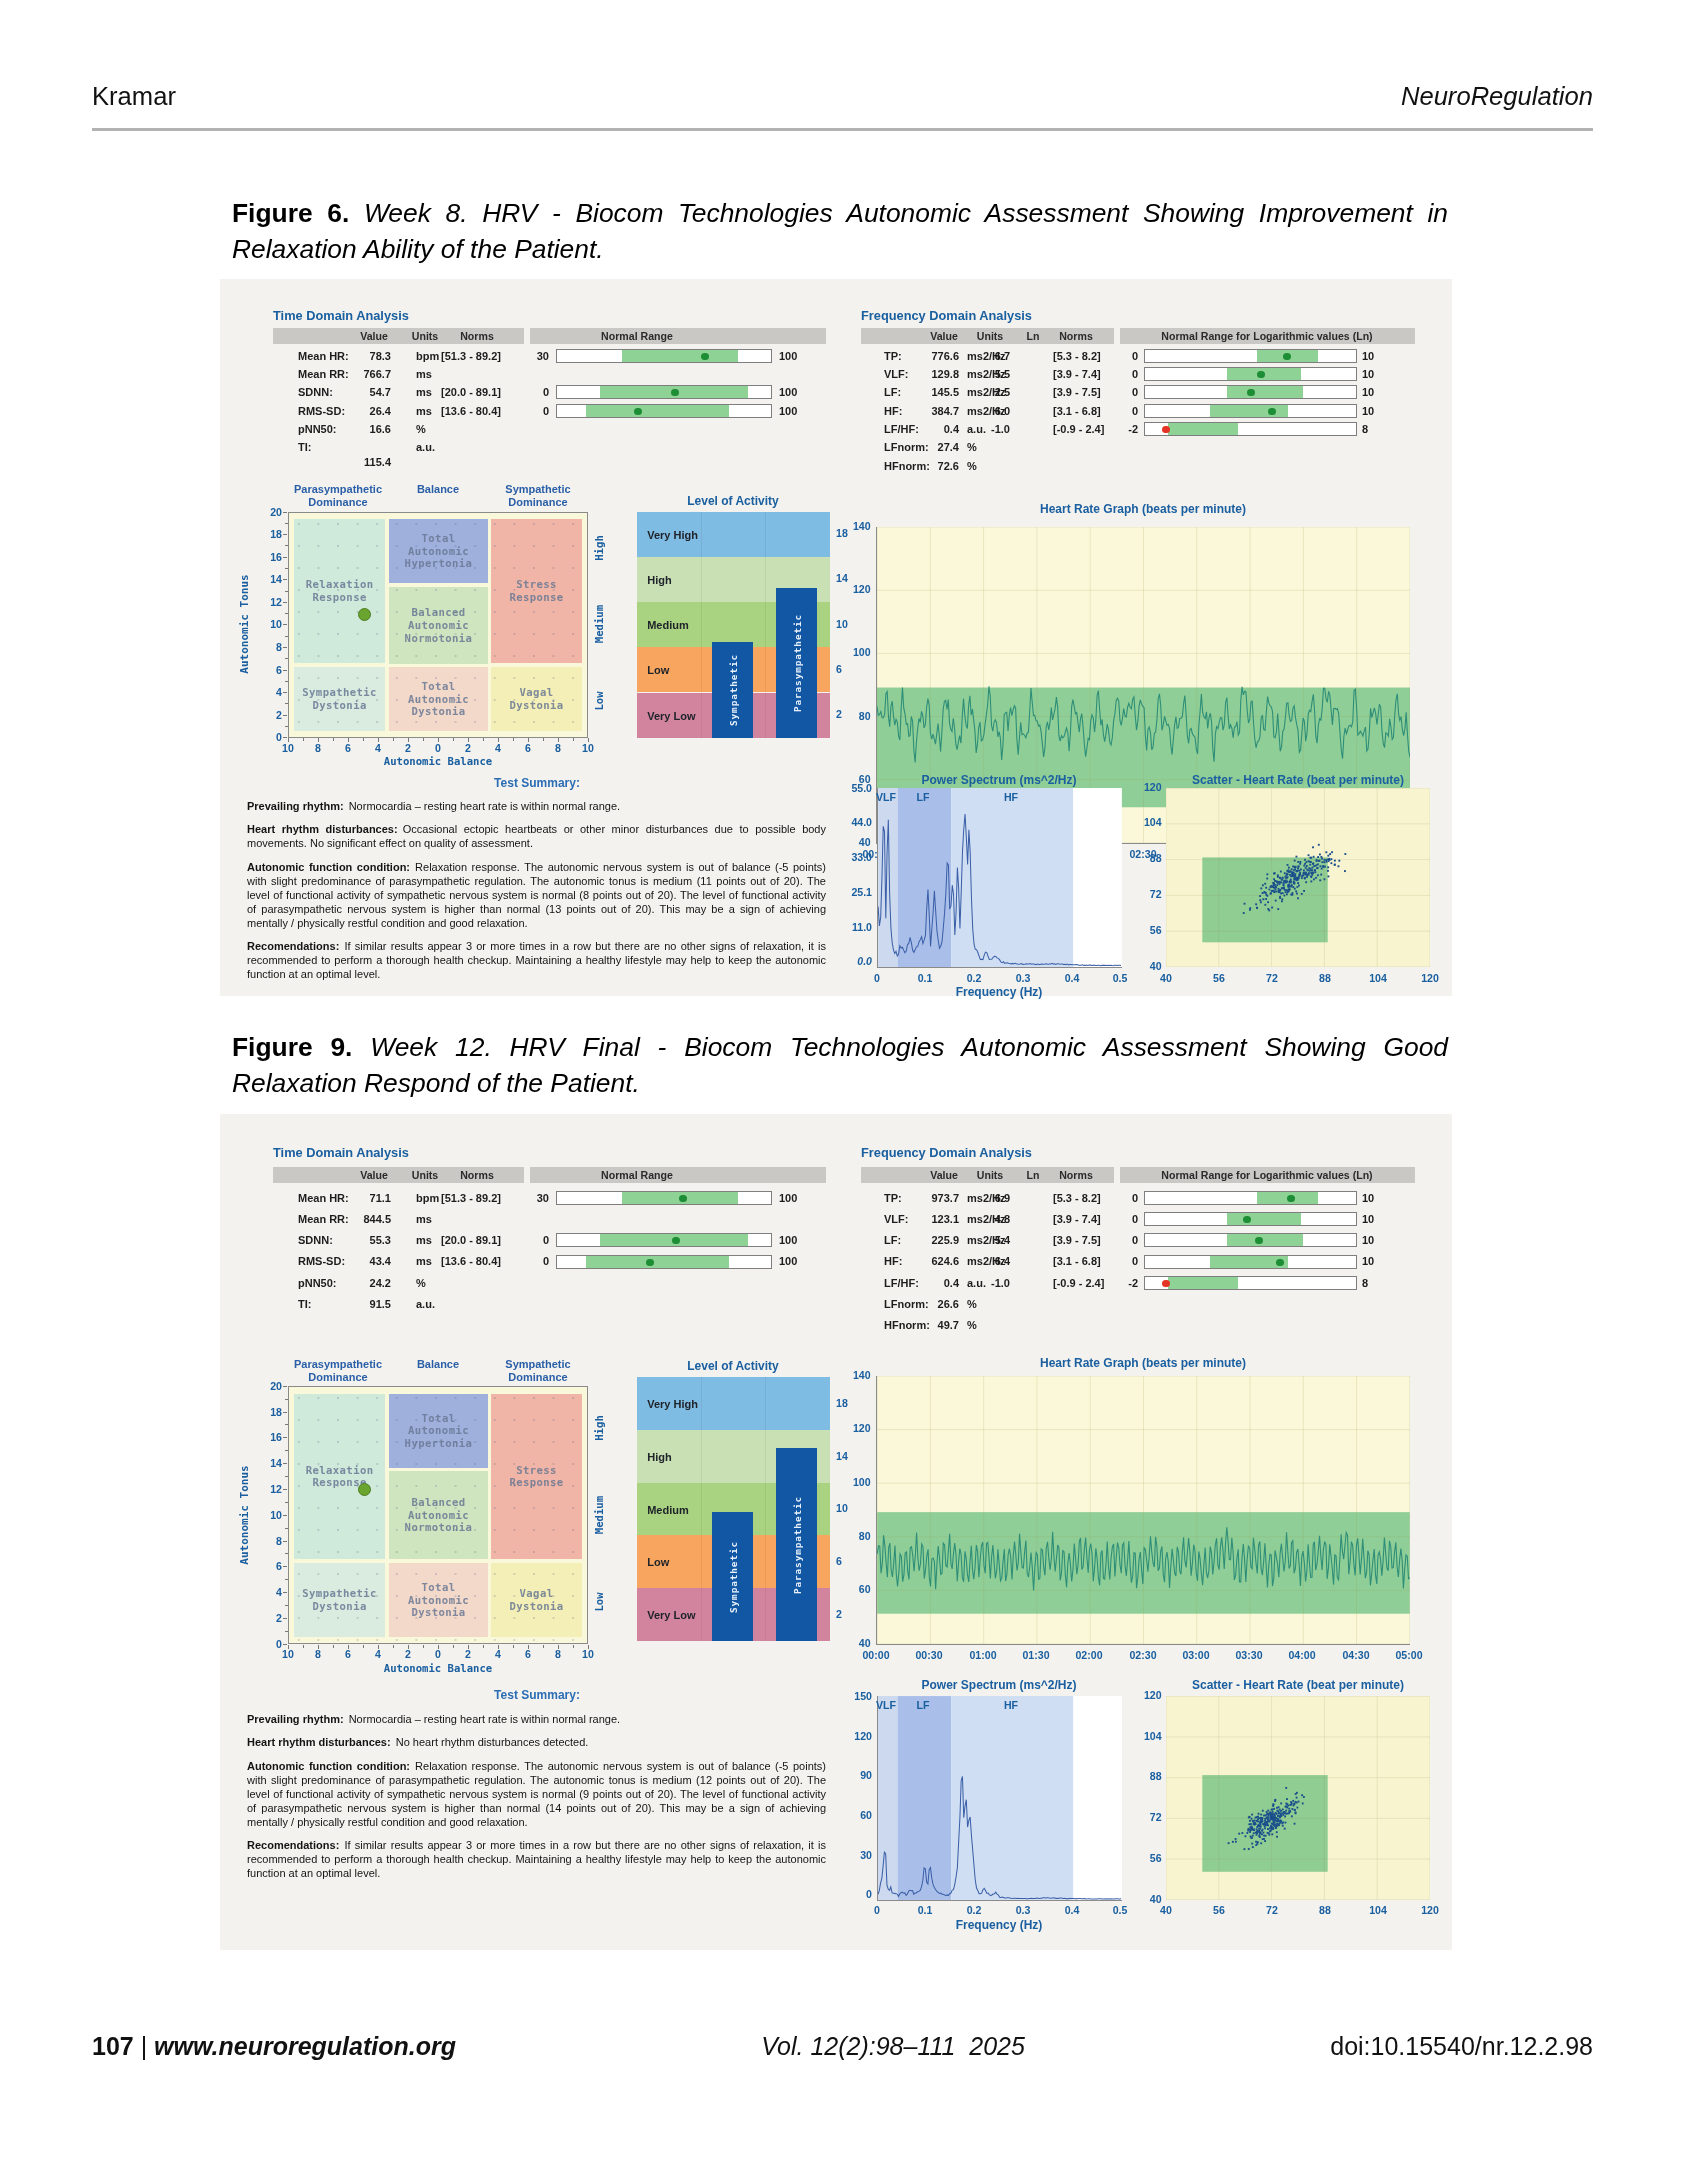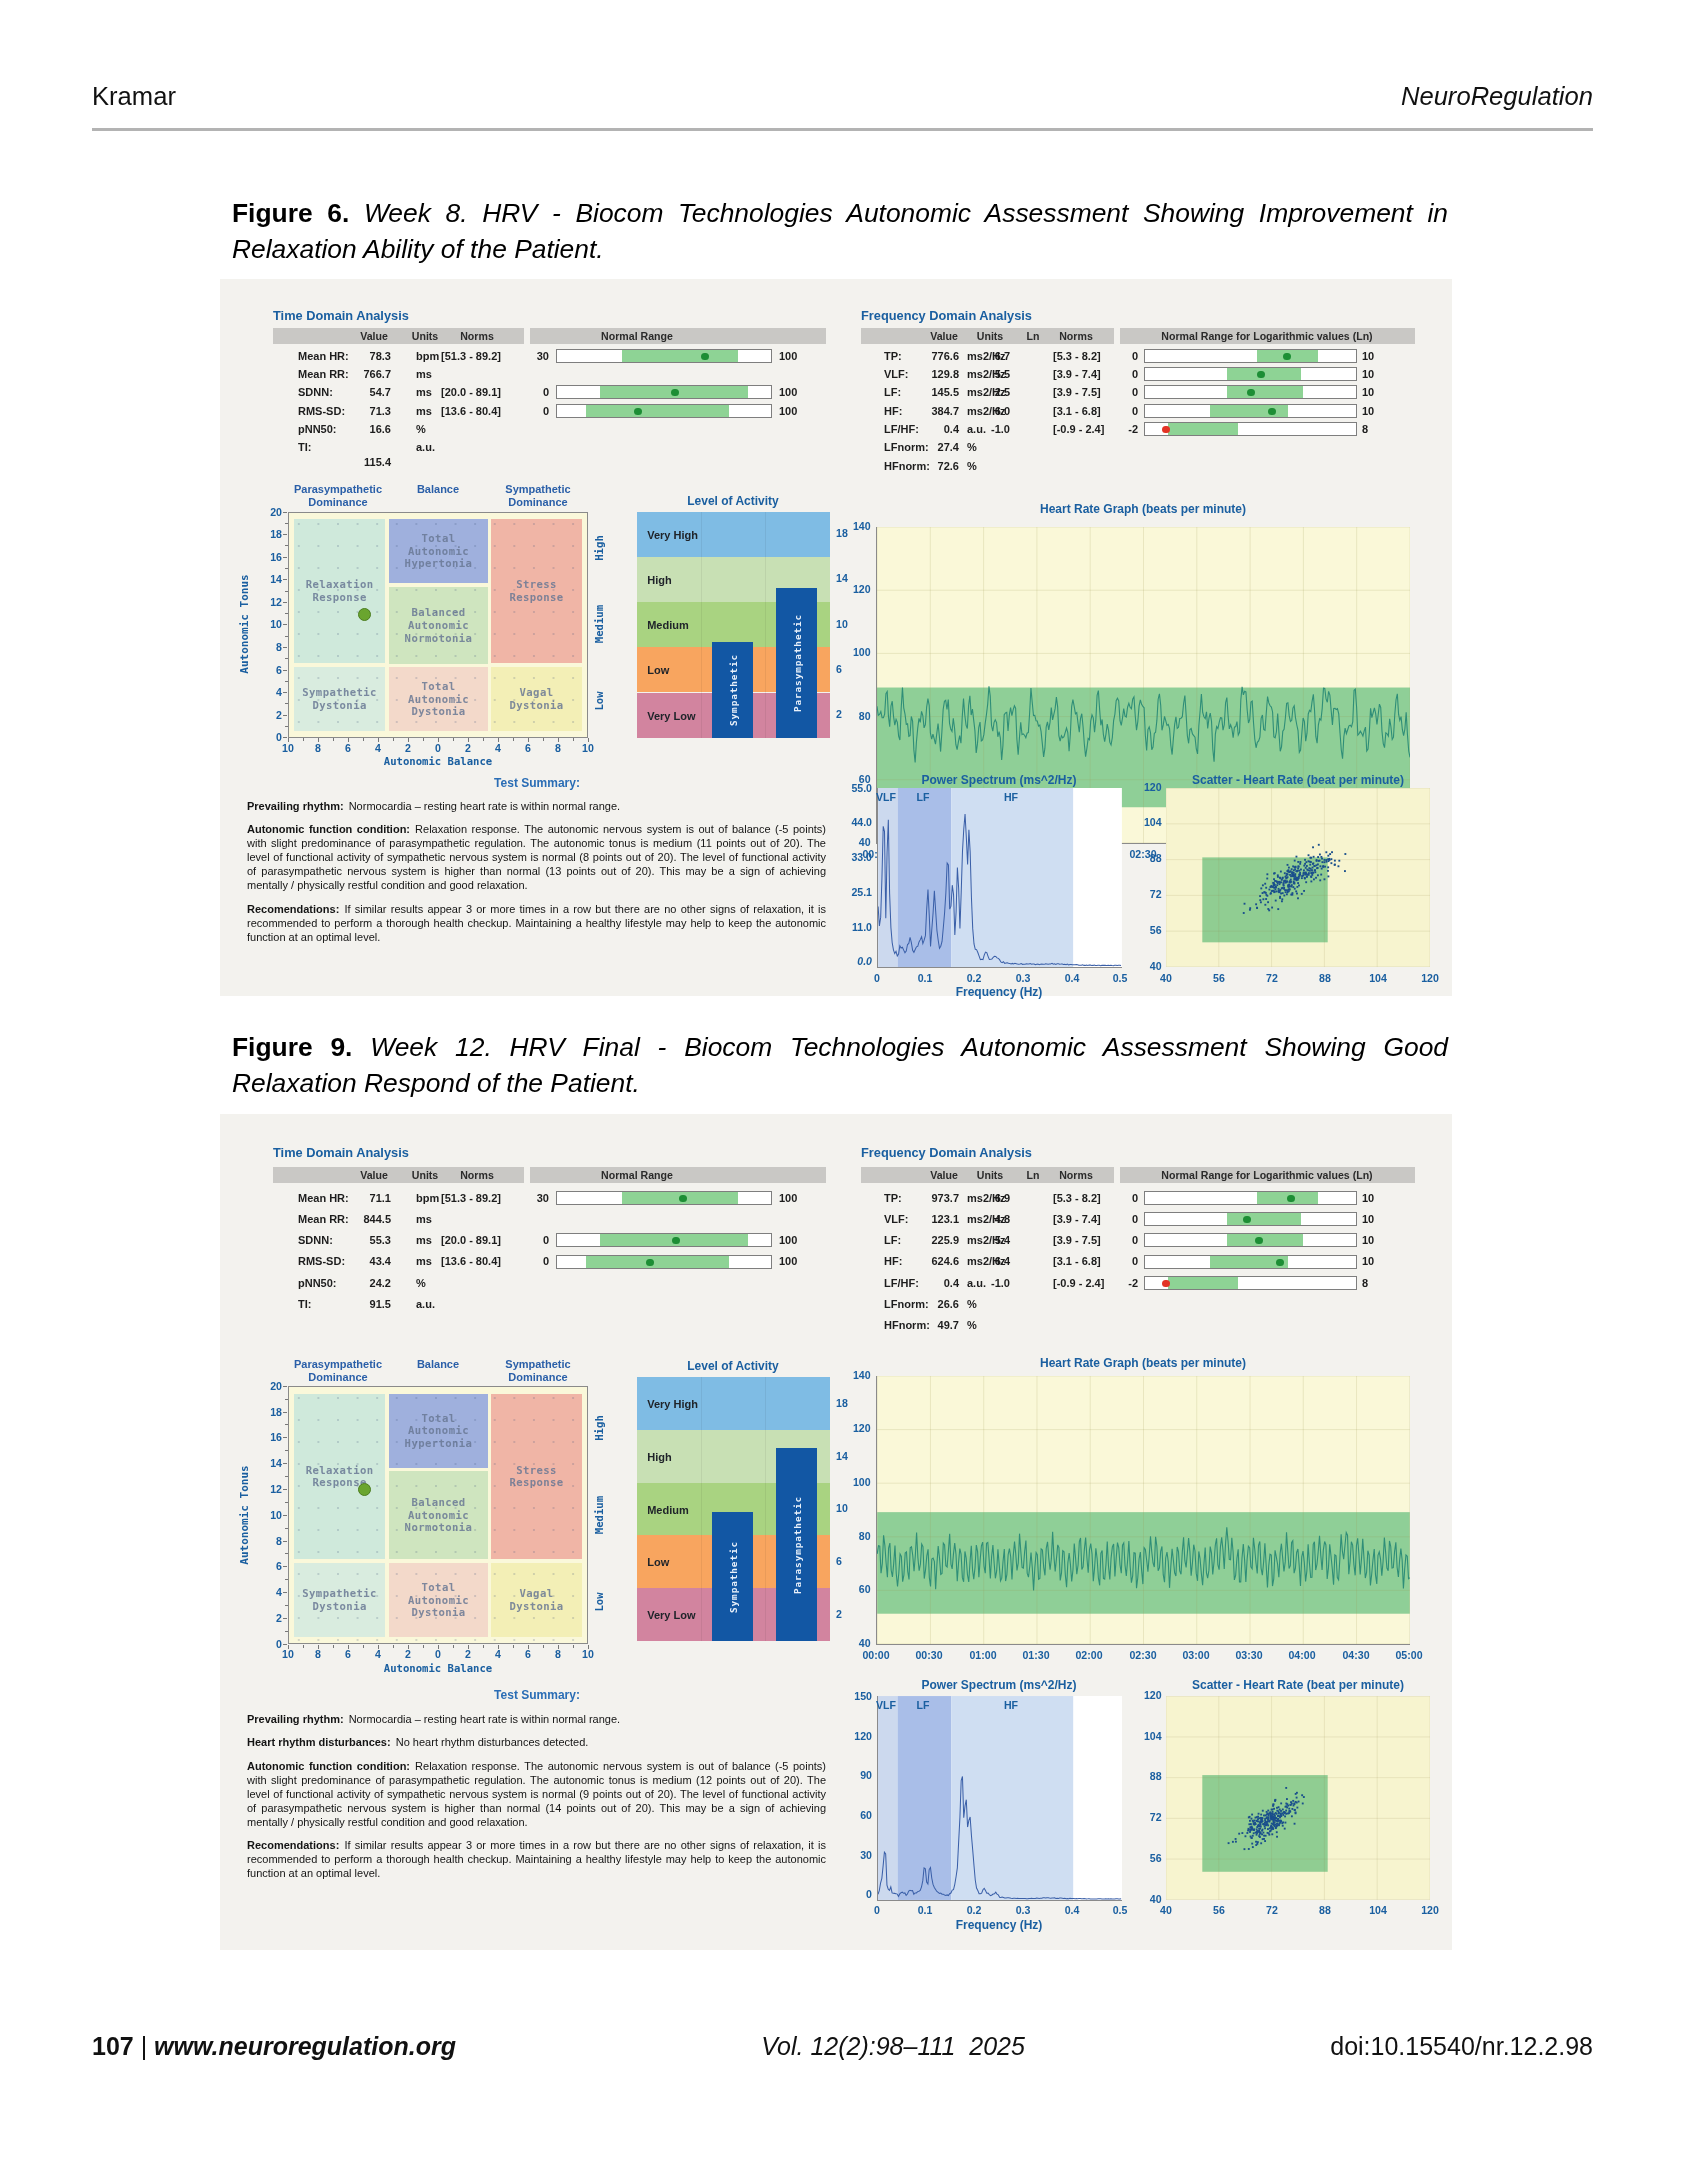--- a/index.html
+++ b/index.html
@@ -79,21 +79,21 @@
       <div class="cell" style="position: absolute; left: 103px; top: 107px; width: 68px; text-align: right;">54.7</div>
       <div class="cell" style="position: absolute; left: 196px; top: 107px;">ms</div>
       <div class="cell" style="position: absolute; left: 221px; top: 107px;">[20.0 - 89.1]</div>
       <div class="cell" style="position: absolute; left: 295px; top: 107px; width: 34px; text-align: right;">0</div>
       <div class="rangebar" style="position: absolute; left: 336px; top: 106px; width: 216px; height: 13.6px;">
         <div class="rangeseg" style="position: absolute; left: 43px; top: 0px; width: 148px; height: 100%; background: rgb(142, 211, 149);"></div>
         <div class="rangedot" style="position: absolute; left: 114px; width: 7.7px; height: 7.7px; background: rgb(29, 142, 53);"></div>
       </div>
       <div class="cell" style="position: absolute; left: 559px; top: 107px;">100</div>
       <div class="cell" style="position: absolute; left: 78px; top: 126px;">RMS-SD:</div>
-      <div class="cell" style="position: absolute; left: 103px; top: 126px; width: 68px; text-align: right;">71.3</div>
+      <div class="cell" style="position: absolute; left: 103px; top: 126px; width: 68px; text-align: right;">26.4</div>
       <div class="cell" style="position: absolute; left: 196px; top: 126px;">ms</div>
       <div class="cell" style="position: absolute; left: 221px; top: 126px;">[13.6 - 80.4]</div>
       <div class="cell" style="position: absolute; left: 295px; top: 126px; width: 34px; text-align: right;">0</div>
       <div class="rangebar" style="position: absolute; left: 336px; top: 125px; width: 216px; height: 13.6px;">
         <div class="rangeseg" style="position: absolute; left: 29px; top: 0px; width: 143px; height: 100%; background: rgb(142, 211, 149);"></div>
         <div class="rangedot" style="position: absolute; left: 77px; width: 7.7px; height: 7.7px; background: rgb(29, 142, 53);"></div>
       </div>
       <div class="cell" style="position: absolute; left: 559px; top: 126px;">100</div>
       <div class="cell" style="position: absolute; left: 78px; top: 144px;">pNN50:</div>
       <div class="cell" style="position: absolute; left: 103px; top: 144px; width: 68px; text-align: right;">16.6</div>
@@ -352,20 +352,21 @@
       <div class="tick" style="position: absolute; left: 869px; top: 569px; transform: translateX(-50%);">02:00</div>
       <div class="tick" style="position: absolute; left: 923px; top: 569px; transform: translateX(-50%);">02:30</div>
       <div class="tick" style="position: absolute; left: 976px; top: 569px; transform: translateX(-50%);">03:00</div>
       <div class="tick" style="position: absolute; left: 1029px; top: 569px; transform: translateX(-50%);">03:30</div>
       <div class="tick" style="position: absolute; left: 1082px; top: 569px; transform: translateX(-50%);">04:00</div>
       <div class="tick" style="position: absolute; left: 1136px; top: 569px; transform: translateX(-50%);">04:30</div>
       <div class="tick" style="position: absolute; left: 1189px; top: 569px; transform: translateX(-50%);">05:00</div>
       <div class="sum-head" style="position: absolute; left: 317px; top: 497px;">Test Summary:</div>
       <div class="sum-text" style="position: absolute; left: 27px; top: 520px; width: 579px;">
         <p><b>Prevailing rhythm:</b><span>Normocardia – resting heart rate is within normal range.</span></p>
+        <p><b>Heart rhythm disturbances:</b><span>Occasional ectopic heartbeats or other minor disturbances due to possible body movements. No significant effect on quality of assessment.</span></p>
         <p><b>Autonomic function condition:</b><span>Relaxation response. The autonomic nervous system is out of balance (-5 points) with slight predominance of parasympathetic regulation. The autonomic tonus is medium (11 points out of 20). The level of functional activity of sympathetic nervous system is normal (8 points out of 20). The level of functional activity of parasympathetic nervous system is higher than normal (13 points out of 20). This may be a sign of achieving mentally / physically restful condition and good relaxation.</span></p>
         <p><b>Recomendations:</b><span>If similar results appear 3 or more times in a row but there are no other signs of relaxation, it is recommended to perform a thorough health checkup. Maintaining a healthy lifestyle may help to keep the autonomic function at an optimal level.</span></p>
       </div>
       <div class="chart-title" style="position: absolute; left: 779px; top: 494px;">Power Spectrum (ms^2/Hz)</div>
       <div style="position: absolute; left: 657px; top: 509px; width: 244px; height: 179px; border-left: 0.9px solid rgb(138, 138, 138); border-bottom: 0.9px solid rgb(138, 138, 138);"><svg width="244" height="179" viewBox="0 0 286 210">
           <rect x="0" y="0" width="286" height="210" fill="#ffffff"></rect>
           <rect x="0" y="0" width="22.88" height="210" fill="#ccd9ee"></rect>
           <rect x="22.88" y="0" width="62.92" height="210" fill="#a9bee8"></rect>
           <rect x="85.8" y="0" width="143" height="210" fill="#cfdef2"></rect>
           <polyline points="0.0,139.0 1.5,161.9 3.0,151.8 4.5,105.4 6.0,44.9 7.5,51.0 9.0,152.7 10.5,76.0 12.0,37.2 13.5,123.7 15.0,163.5 16.5,181.4 18.0,189.9 19.5,194.3 21.0,191.6 22.5,197.0 24.0,194.7 25.5,185.1 27.0,187.7 28.5,186.8 30.0,190.2 31.5,193.2 33.0,191.3 34.5,183.6 36.0,182.3 37.5,175.1 39.0,181.4 40.5,190.4 42.0,192.8 43.5,189.4 45.0,186.4 46.5,185.8 48.0,180.6 49.5,177.9 51.0,174.5 52.5,182.5 54.0,178.5 55.5,173.2 57.0,141.8 58.5,119.2 60.0,149.3 61.5,186.0 63.0,165.8 64.5,146.4 66.0,120.5 67.5,144.0 69.0,167.2 70.5,178.6 72.0,188.0 73.5,185.6 75.0,180.0 76.5,163.6 78.0,146.3 79.5,122.9 81.0,88.1 82.5,90.3 84.0,142.1 85.5,138.6 87.0,114.0 88.5,125.0 90.0,172.5 91.5,145.1 93.0,93.2 94.5,118.0 96.0,164.9 97.5,121.9 99.0,73.9 100.5,48.1 102.0,30.6 103.5,58.1 105.0,89.8 106.5,49.0 108.0,74.9 109.5,128.7 111.0,165.0 112.5,183.0 114.0,189.2 115.5,189.6 117.0,193.0 118.5,197.3 120.0,201.4 121.5,200.9 123.0,201.3 124.5,196.0 126.0,192.5 127.5,193.1 129.0,197.5 130.5,201.1 132.0,201.0 133.5,200.6 135.0,198.6 136.5,197.5 138.0,197.6 139.5,199.3 141.0,199.9 142.5,201.4 144.0,204.0 145.5,205.0 147.0,203.8 148.5,205.8 150.0,205.3 151.5,205.1 153.0,205.7 154.5,205.9 156.0,206.5 157.5,205.8 159.0,206.4 160.5,205.7 162.0,206.1 163.5,206.6 165.0,206.7 166.5,206.5 168.0,206.0 169.5,206.9 171.0,206.8 172.5,206.7 174.0,206.2 175.5,206.6 177.0,206.4 178.5,206.0 180.0,206.8 181.5,206.4 183.0,206.5 184.5,207.4 186.0,206.7 187.5,206.6 189.0,207.3 190.5,206.9 192.0,206.5 193.5,206.9 195.0,206.9 196.5,206.3 198.0,206.5 199.5,206.8 201.0,206.5 202.5,206.4 204.0,205.7 205.5,206.7 207.0,206.2 208.5,206.9 210.0,206.3 211.5,206.2 213.0,206.7 214.5,206.6 216.0,206.4 217.5,207.0 219.0,206.8 220.5,207.3 222.0,206.6 223.5,207.5 225.0,207.0 226.5,207.1 228.0,207.3 229.5,207.4 231.0,207.3 232.5,207.2 234.0,207.3 235.5,208.0 237.0,208.0 238.5,208.0 240.0,207.4 241.5,208.1 243.0,208.1 244.5,207.8 246.0,208.2 247.5,207.7 249.0,207.8 250.5,208.3 252.0,208.1 253.5,207.8 255.0,208.2 256.5,208.3 258.0,208.0 259.5,208.0 261.0,208.4 262.5,208.1 264.0,208.1 265.5,207.9 267.0,208.1 268.5,208.2 270.0,208.1 271.5,208.2 273.0,208.1 274.5,208.3 276.0,208.4 277.5,208.0 279.0,208.0 280.5,208.3 282.0,207.9 283.5,207.9 285.0,208.2" fill="none" stroke="#3a5fa8" stroke-width="1.2"></polyline>

